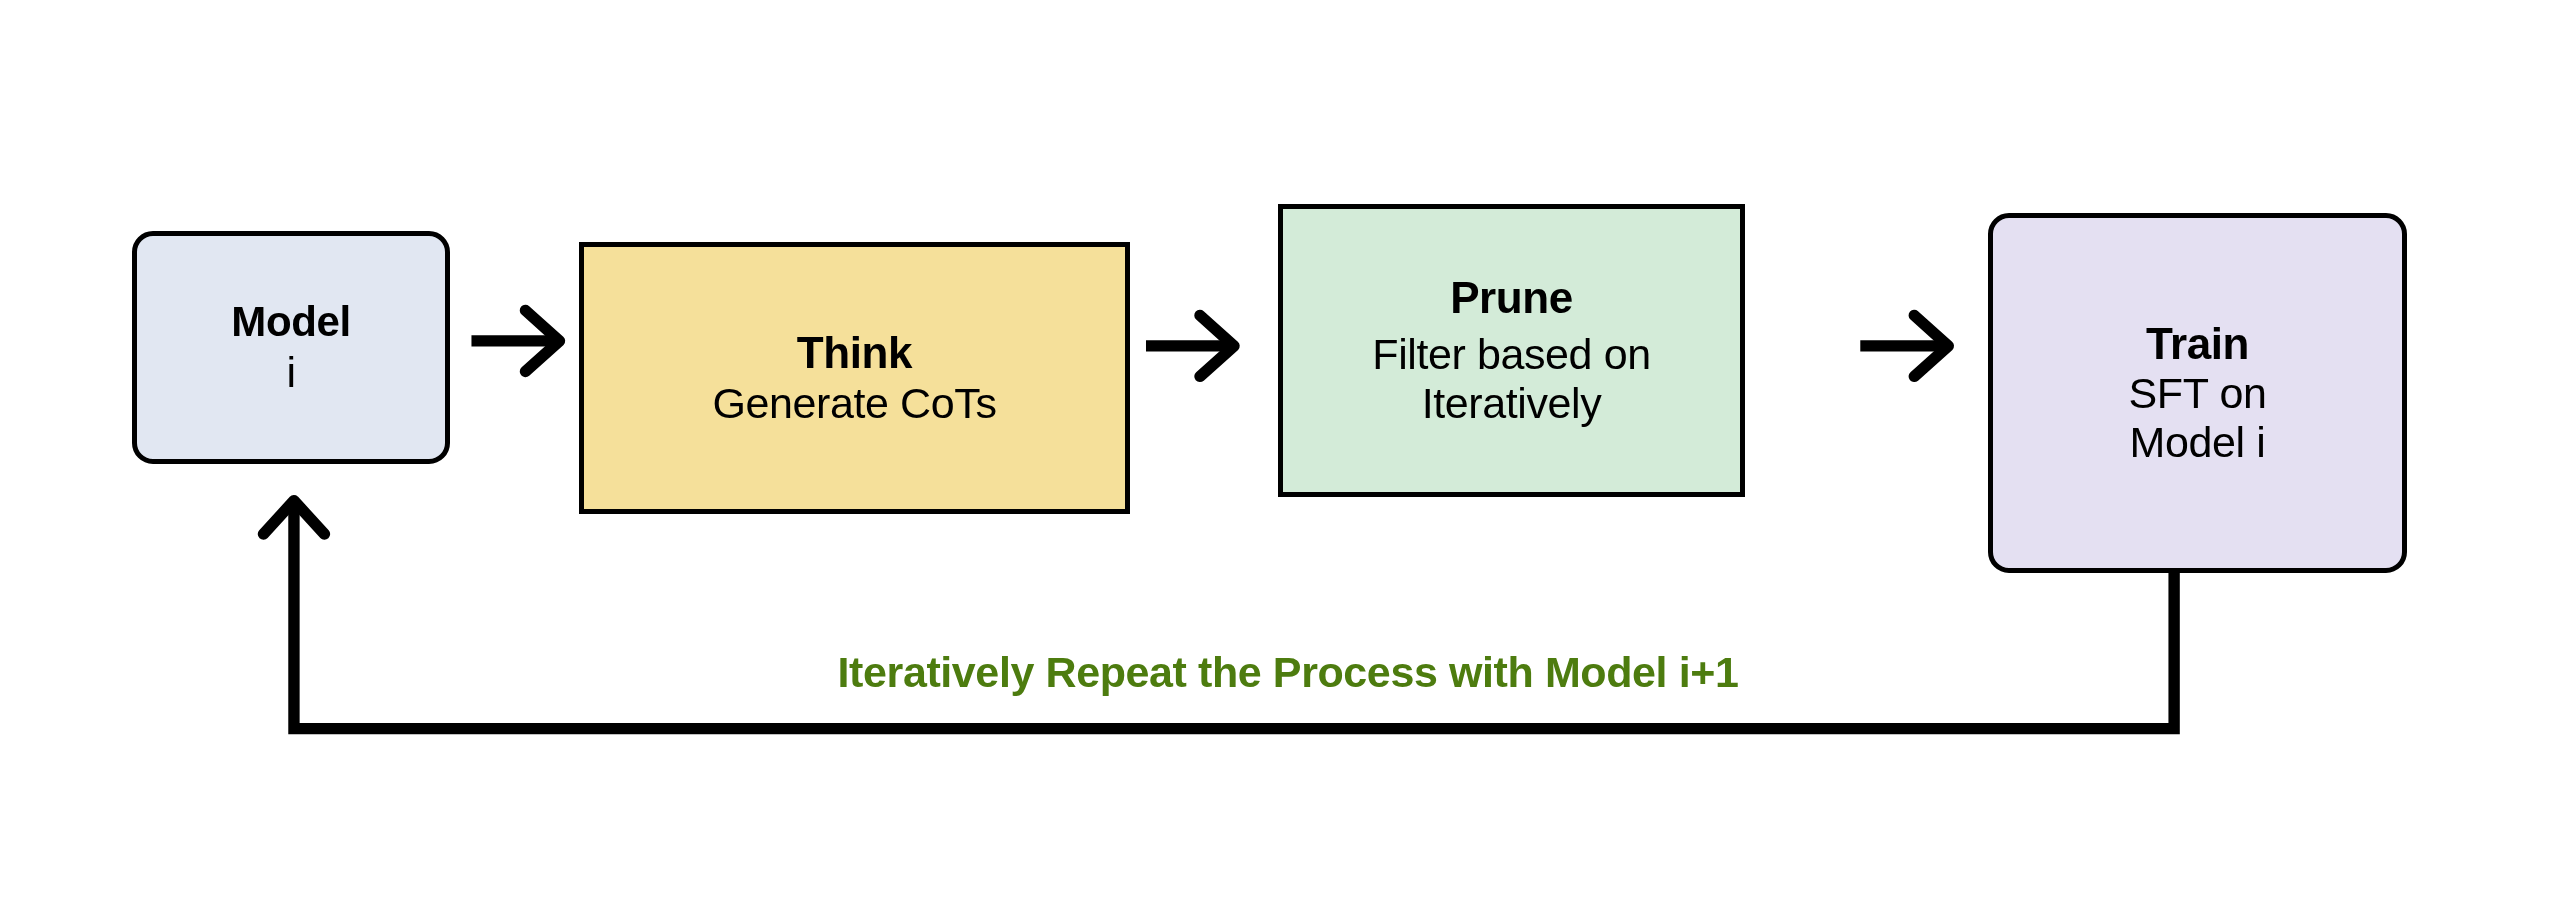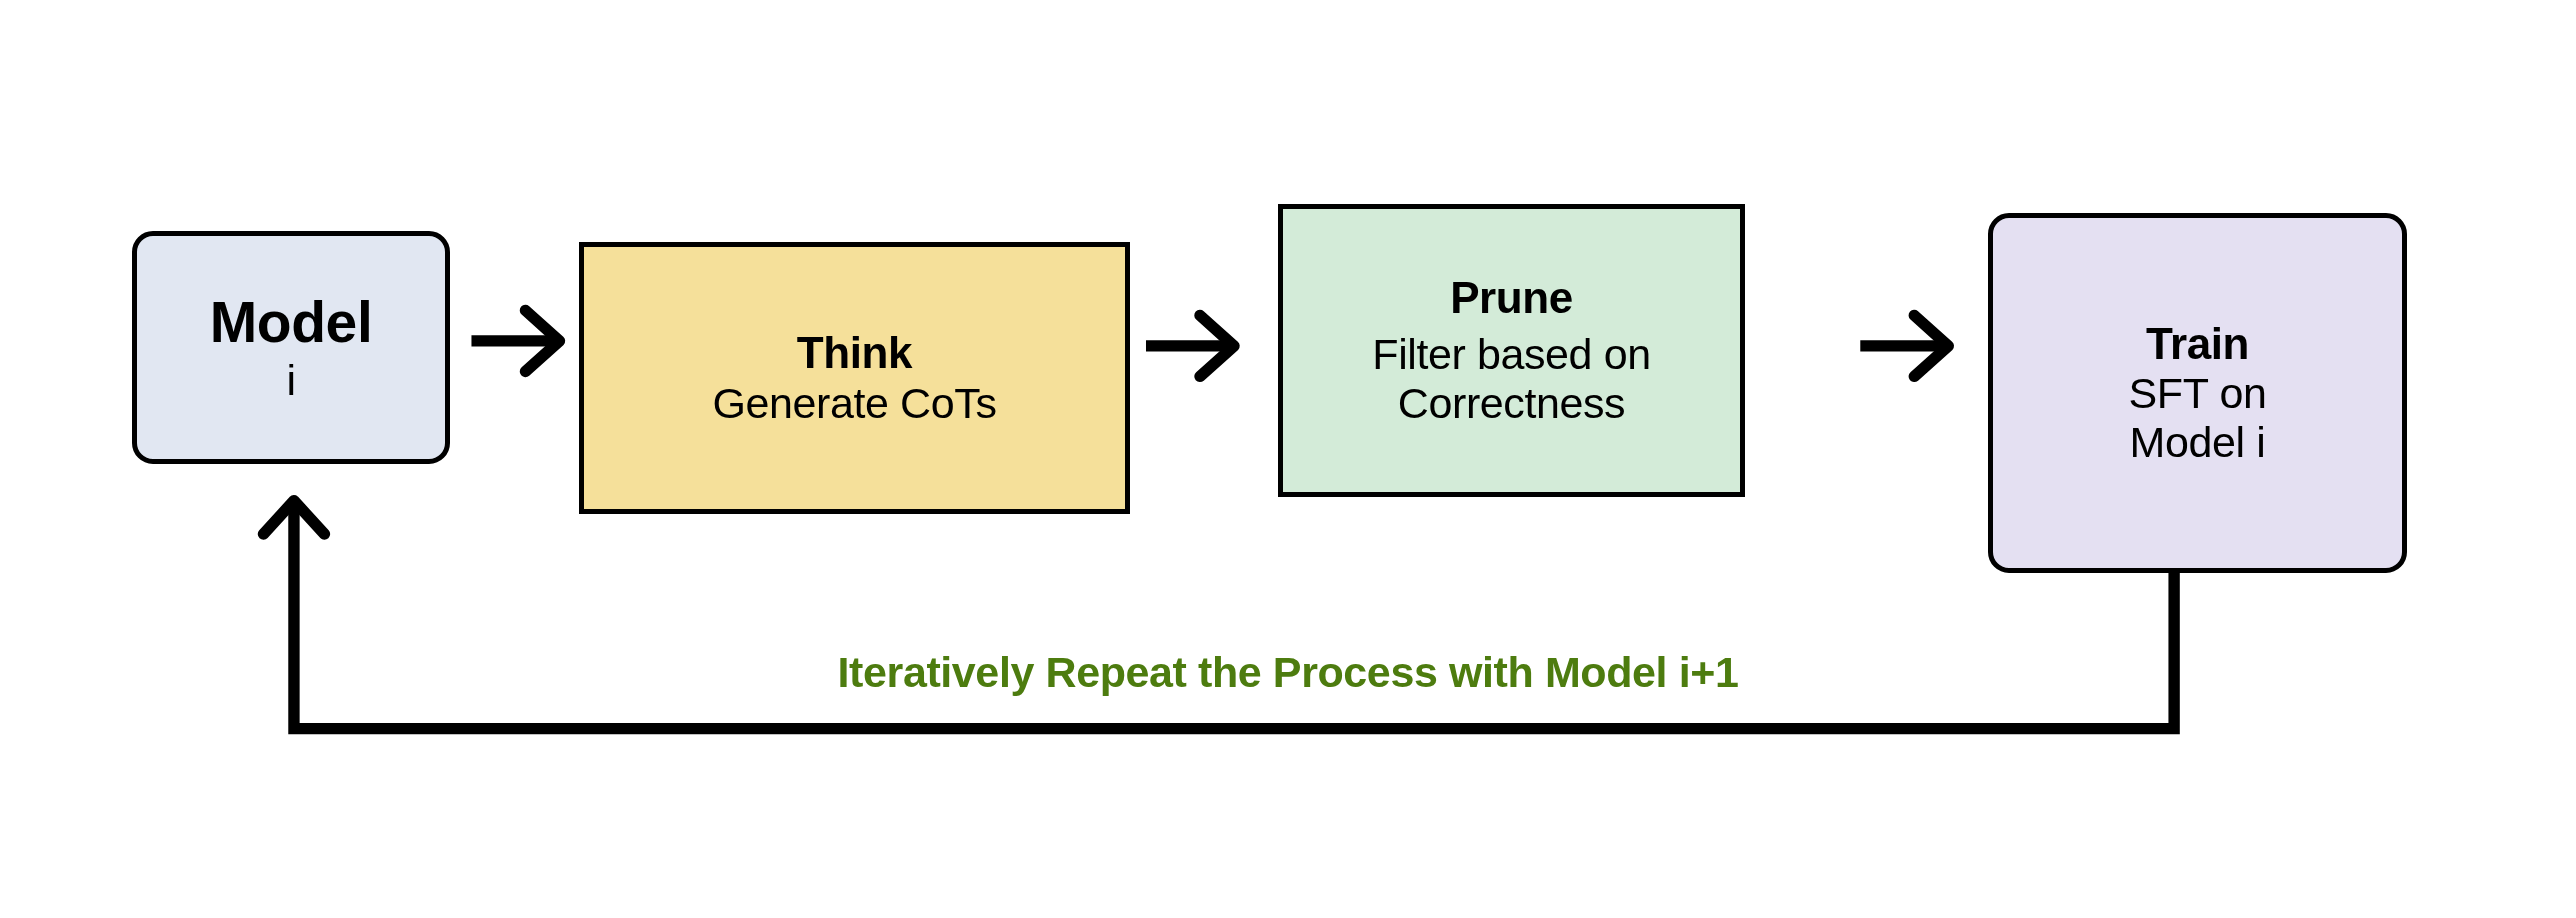--- a/index.html
+++ b/index.html
@@ -51,21 +51,21 @@
     display: block;
     white-space: nowrap;
   }
 
   
   #node-model {
     left: 132px;  top: 231px;  width: 318px;  height: 233px;
     border-radius: 21px;
     background: #e1e7f2;
   }
-  #node-model .node-title { font-size: 57px; }
+  #node-model .node-title { font-size: 42px; }
   #node-model .node-sub   { font-size: 43px; margin-top: 1.4px; }
 
   #node-think {
     left: 579px;  top: 242px;  width: 551px;  height: 272px;
     border-radius: 0;
     background: #f5e09a;
   }
   #node-think .node-sub { margin-top: 1px; }
 
   #node-prune {
@@ -135,21 +135,21 @@
     <div class="node-title">Think</div>
     <div class="node-sub">
       <span class="node-sub-line">Generate CoTs</span>
     </div>
   </div>
 
   <div class="node" id="node-prune" style="background: rgb(211, 235, 216);">
     <div class="node-title">Prune</div>
     <div class="node-sub">
       <span class="node-sub-line">Filter based on</span>
-      <span class="node-sub-line">Correctness</span>
+      <span class="node-sub-line">Iteratively</span>
     </div>
   </div>
 
   <div class="node" id="node-train" style="background: rgb(228, 224, 242);">
     <div class="node-title">Train</div>
     <div class="node-sub">
       <span class="node-sub-line">SFT on</span>
       <span class="node-sub-line">Model i</span>
     </div>
   </div>

